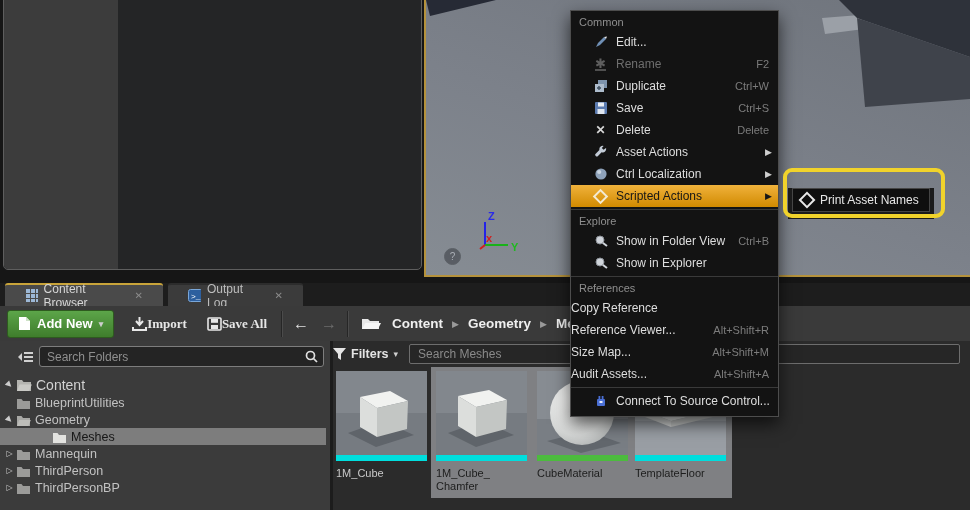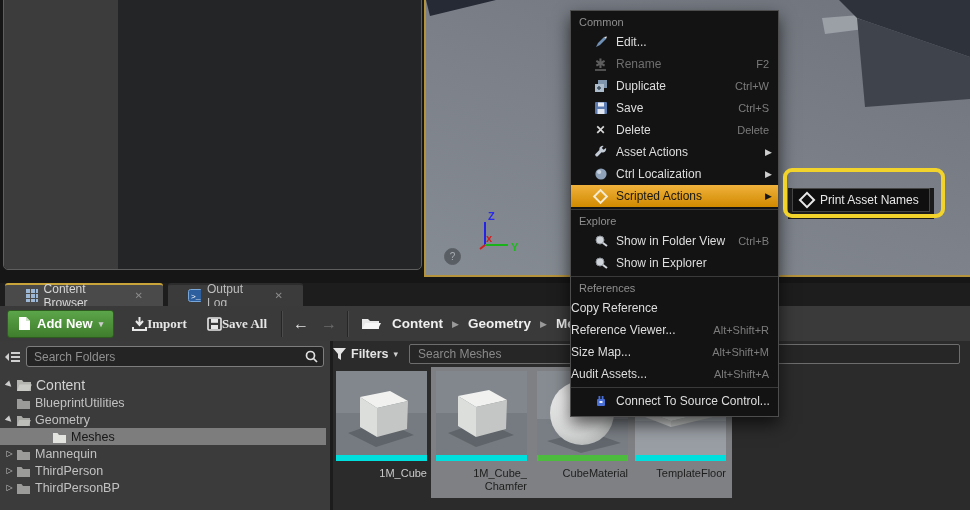--- a/index.html
+++ b/index.html
@@ -37,21 +37,21 @@
   .nav-arrow{font-size:16px;font-weight:bold;padding:0 6px;}
   .nav-arrow.back{color:#e0e0e0;}
   .nav-arrow.fwd{color:#6d6d6d;}
   .crumb{display:flex;align-items:center;gap:9px;margin-left:8px;}
   .crumb .item{font-weight:bold;font-size:13.5px;color:#efefef;}
   .crumb .sep{color:#9a9a9a;font-size:9px;}
   
   .sources{position:absolute;left:0;top:341px;width:330px;height:169px;background:#3b3b3b;}
   .split{position:absolute;left:330px;top:341px;width:3px;height:169px;background:#1c1c1c;}
   .assets{position:absolute;left:333px;top:341px;width:637px;height:169px;background:#2b2b2b;}
-  .srcrow{display:flex;align-items:center;gap:5px;padding:5px 6px 4px 5px;}
+  .srcrow{display:flex;align-items:center;gap:5px;padding:5px 6px 4px 18px;}
   .sfield{flex:1;display:flex;align-items:center;background:#242424;border:1px solid #7d7d7d;
           border-radius:3px;height:19px;padding:0 5px;}
   .sfield input{flex:1;background:transparent;border:0;outline:none;color:#cfcfcf;font-size:12px;
                 font-family:"Liberation Sans",sans-serif;}
   .sfield input::placeholder{color:#8f8f8f;}
   .tree{margin-top:4px;}
   .trow{display:flex;align-items:center;height:17px;padding-left:4px;color:#c2c2c2;font-size:12.5px;}
   .trow.root{font-size:14px;height:19px;color:#d2d2d2;}
   .trow.l1{}
   .trow.l2{padding-left:40px;}
@@ -67,21 +67,21 @@
   .mfield{margin-left:6px;height:18px;flex:1;margin-right:10px;display:flex;align-items:center;
           background:#262626;border:1px solid #6d6d6d;border-radius:2px;padding:0 6px;}
   .mfield input{flex:1;background:transparent;border:0;outline:none;color:#cfcfcf;font-size:12px;
                 font-family:"Liberation Sans",sans-serif;}
   .mfield input::placeholder{color:#8a8a8a;}
   .tilearea{position:relative;height:143px;}
   .selrect{position:absolute;left:98px;top:0px;width:301px;height:131px;background:#7f8083;}
   .tile{position:absolute;top:4px;width:91px;}
   .tile .thumb{width:91px;height:84px;display:block;}
   .tile .stripe{height:6px;}
-  .tile .tlabel{margin-top:6px;text-align:right;font-size:11px;line-height:13px;color:#c9c9c9;}
+  .tile .tlabel{margin-top:6px;text-align:left;font-size:11px;line-height:13px;color:#c9c9c9;}
   .tile.onsel .tlabel{color:#1d1d1d;}
   
   .cmenu{position:absolute;left:570px;top:10px;width:209px;background:#131313;border:1px solid #4d4d4d;
          box-shadow:0 7px 16px rgba(0,0,0,.65);z-index:50;box-sizing:border-box;padding-bottom:2px;}
   .msec{border-top:1px solid #3a3a3a;padding:2px 0;}
   .msec:first-child{border-top:0;}
   .mhdr{height:16px;line-height:16px;padding:1px 8px 1px 8px;font-size:11px;color:#8f8f8f;}
   .mi{display:flex;align-items:center;height:22px;font-size:12px;color:#dedede;}
   .mi .ico{width:15px;height:15px;margin-left:22px;margin-right:8px;display:flex;align-items:center;
            justify-content:center;flex:0 0 15px;}

